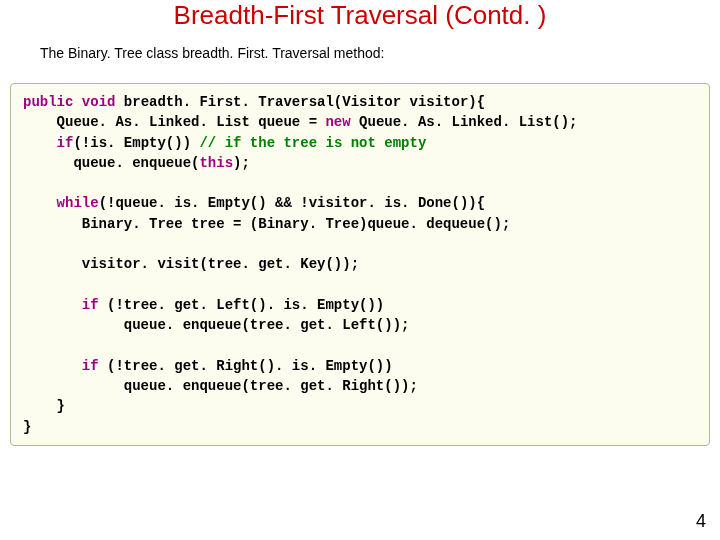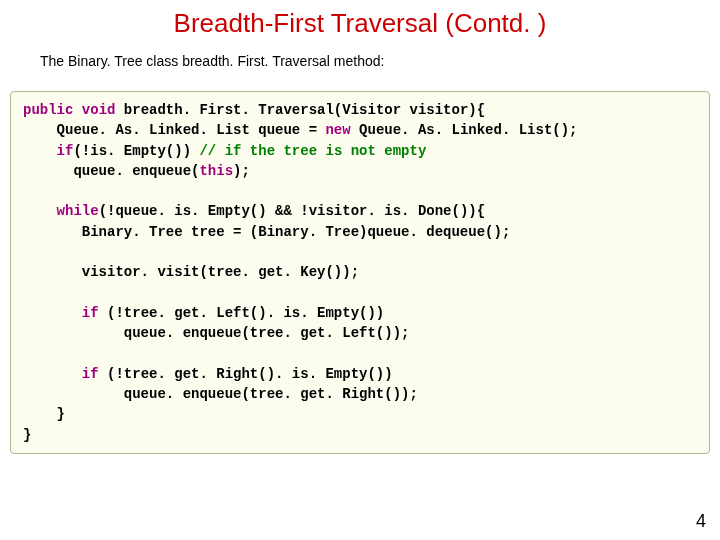--- a/index.html
+++ b/index.html
@@ -9,21 +9,20 @@
     background: #ffffff;
     font-family: Arial, Helvetica, sans-serif;
     position: relative;
     overflow: hidden;
   }
   .title {
     text-align: center;
     font-size: 26px;
     color: #cc0000;
     font-weight: normal;
-    padding-top: 8px;
     padding-bottom: 14px;
   }
   .subtitle {
     font-size: 14px;
     color: #000;
     padding-left: 40px;
     padding-bottom: 10px;
   }
   .codebox {
     margin: 12px 10px;

